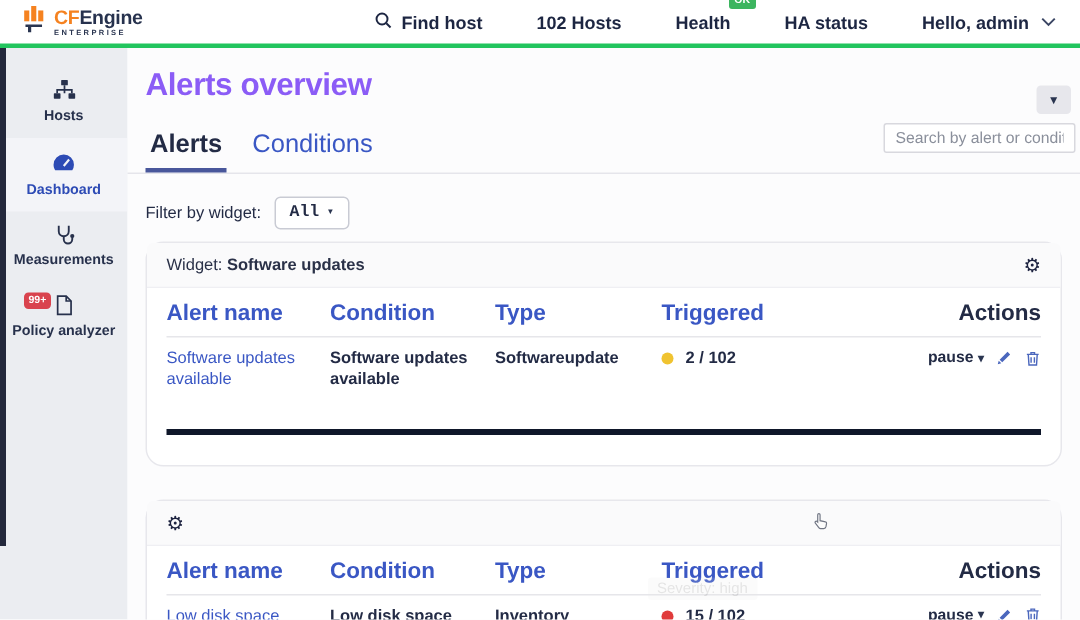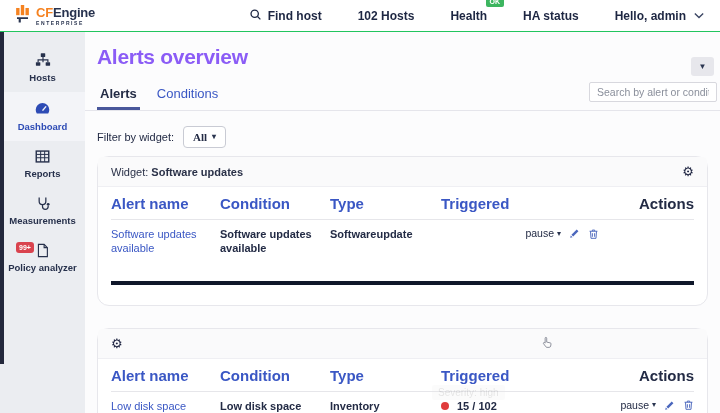--- a/index.html
+++ b/index.html
@@ -1,20 +1,20 @@
 <!DOCTYPE html>
 <html><head>
 <meta charset="utf-8">
 <style>
   *{margin:0;padding:0;box-sizing:border-box}
   html,body{width:720px;height:413px}
   body{font-family:"Liberation Sans",sans-serif;background:#fbfbfd;color:#1d2642;overflow:hidden;position:relative}
 
   
-  .topbar{height:32px;background:#fff;border-bottom:1px solid #22c55e;display:flex;justify-content:space-between;padding:0 16px 0 14px}
+  .topbar{height:32px;background:#fff;border-bottom:3px solid #22c55e;display:flex;justify-content:space-between;padding:0 16px 0 14px}
   .logo{display:flex;align-items:center;gap:5px}
   .logo-text{display:flex;flex-direction:column;line-height:1}
   .logo-line1{font-size:13px;font-weight:700;color:#27324e;letter-spacing:-.2px}
   .logo-line1 .cf{color:#f58220}
   .logo-sub{font-size:5px;font-weight:700;letter-spacing:1.6px;color:#2a3550;margin-top:2px}
   .top-nav{display:flex;align-items:center;gap:36px;font-size:12px;font-weight:700;color:#1d2642}
   .top-item{display:flex;align-items:center;gap:6px;cursor:pointer}
   .health{position:relative}
   .ok-badge{position:absolute;top:-12px;right:-17px;background:#3cb55f;color:#fff;font-size:7px;font-weight:700;padding:1px 4px 2px;border-radius:2px}
   .chev{color:#3a4563;display:inline-flex;margin-left:2px}
@@ -31,45 +31,45 @@
   .badge-99{position:absolute;left:-20px;top:-1px;background:#d9434e;color:#fff;font-size:7px;font-weight:700;padding:2px 3px;border-radius:3px;line-height:1}
 
   
   main{flex:1;position:relative;padding:0 12px;background:#fcfcfd}
   h1{font-size:21px;font-weight:800;color:#8b5cf6;margin-top:13px;letter-spacing:-.3px}
   .dd-btn{position:absolute;top:25px;right:6px;width:23px;height:19px;background:#e7e7ec;border:none;border-radius:3px;color:#23283c;font-size:10px;display:flex;align-items:center;justify-content:center;cursor:pointer}
   .search-input{position:absolute;top:50px;right:3px;width:128px;height:20px;border:1px solid #d8d8de;border-radius:2px;font-size:10.5px;padding:0 7px;color:#3a3f4c;background:#fff;font-family:"Liberation Sans",sans-serif}
   .search-input::placeholder{color:#8a8f9b}
 
   .tabs{display:flex;gap:14px;margin:12px -12px 0;padding:0 12px;border-bottom:1px solid #e5e5eb}
-  .tab{font-size:13px;padding:5px 3px 6px;color:#3a57c4;cursor:pointer;border-bottom:3px solid transparent}
+  .tab{font-size:17px;padding:5px 3px 6px;color:#3a57c4;cursor:pointer;border-bottom:3px solid transparent}
   .tab.active{color:#232b45;font-weight:700;border-bottom-color:#49579b}
 
   .filter-row{display:flex;align-items:center;gap:9px;margin-top:15px;font-size:11px;color:#232b45}
-  .filter-btn{background:#fff;border:1px solid #c9cbd4;border-radius:4px;padding:4px 9px;font-size:11px;font-weight:700;color:#232b45;display:flex;gap:5px;align-items:center;cursor:pointer;font-family:Liberation Serif, serif}
+  .filter-btn{background:#fff;border:1px solid #c9cbd4;border-radius:4px;padding:4px 9px;font-size:11px;font-weight:700;color:#232b45;display:flex;gap:5px;align-items:center;cursor:pointer;font-family:Liberation Mono, monospace}
   .caret{font-size:8px;line-height:1;color:#2a3550}
 
   
   .card{border:1px solid #e7e7ec;border-radius:12px;background:#fff;margin-top:8px}
   .card2{margin-top:22px}
   .card-head{display:flex;align-items:center;justify-content:space-between;padding:8px 13px;background:#fafafb;border-bottom:1px solid #efeff3;font-size:11px;color:#2a3148;position:relative;border-radius:4px 4px 0 0}
   .card-head b{font-weight:700}
   .gear{font-size:13px;color:#1d2340;cursor:pointer;line-height:1}
   .cursor-float{position:absolute;left:444px;top:7px;opacity:.85}
 
   .tbl{padding:0 13px}
   .thead,.trow{display:grid;grid-template-columns:106px 107px 108px 158px 1fr;column-gap:3px;align-items:start}
   .thead{font-size:15px;font-weight:600;color:#3a57c4;padding:8px 0 7px;border-bottom:1px solid #e6e6ea}
   .thead .th-actions{color:#232b45;font-weight:700;text-align:right}
   .trow{font-size:11px;font-weight:700;color:#232b45;padding:7px 0 25px;border-bottom:4px solid #0f172a;line-height:1.3}
   .cell-link{color:#3a57c4;font-weight:400;cursor:pointer}
   .cell-trig{display:flex;align-items:center;gap:8px}
   .dot{width:8px;height:8px;border-radius:50%;flex:0 0 8px}
   .cell-actions{display:flex;align-items:center;justify-content:flex-end;gap:8px}
-  .pause{font-size:10.5px;font-weight:400;color:#232b45;display:flex;align-items:center;gap:3px;cursor:pointer}
+  .pause{font-size:10.5px;font-weight:700;color:#232b45;display:flex;align-items:center;gap:3px;cursor:pointer}
   .act-icon{color:#4b67bd;display:inline-flex;cursor:pointer}
   .spacer1{height:20px}
   .spacer2{height:18px}
 
   .tooltip-ghost{position:absolute;left:347px;top:353px;font-size:10px;color:#555;background:#e9e9e9;padding:2px 6px;border-radius:2px;opacity:.15;pointer-events:none}
 </style>
 </head>
 <body>
 
 <header class="topbar">
@@ -139,29 +139,20 @@
     <div class="nav-item active">
       <span class="nav-icon">
         <svg viewBox="0 0 20 20" width="17" height="17">
             <path d="M10 3.5a8 8 0 0 0-8 8c0 1.6.5 3.1 1.3 4.3h13.4a8 8 0 0 0 1.3-4.3 8 8 0 0 0-8-8z" fill="currentColor"></path>
             <line x1="10" y1="12.5" x2="14.2" y2="7.5" stroke="#f3f4f8" stroke-width="1.7"></line>
           </svg>
       </span>
       <span>Dashboard</span>
     </div>
 
-    <div class="nav-item">
-      <span class="nav-icon">
-        <svg viewBox="0 0 18 18" width="15" height="15">
-            <rect x="1.5" y="2.5" width="15" height="13" fill="none" stroke="currentColor" stroke-width="1.7"></rect>
-            <path d="M1.5 6.5h15M1.5 10.5h15M6.8 2.5v13M11.6 2.5v13" stroke="currentColor" stroke-width="1.2"></path>
-          </svg>
-      </span>
-      <span>Reports</span>
-    </div>
 
     <div class="nav-item">
       <span class="nav-icon">
         <svg viewBox="0 0 18 18" width="15" height="15" fill="none" stroke="currentColor" stroke-width="1.5">
             <path d="M5 1.8v4.4a4 4 0 0 0 8 0V1.8"></path>
             <path d="M9 10v2.6a3.4 3.4 0 0 0 6.8 0v-1"></path>
             <circle cx="15.8" cy="10" r="1.7" fill="currentColor" stroke="none"></circle>
           </svg>
       </span>
       <span>Measurements</span>
@@ -210,20 +201,24 @@
           <span>Alert name</span>
           <span>Condition</span>
           <span>Type</span>
           <span>Triggered</span>
           <span class="th-actions">Actions</span>
         </div>
         <div class="trow">
           <span class="cell-link">Software updates available</span>
           <span>Software updates available</span>
           <span>Softwareupdate</span>
+          <span class="cell-trig">
+            <span class="dot" style="background-color: rgb(240, 195, 48);"></span>
+            <span>2 / 102</span>
+          </span>
           <span class="cell-actions">
             <span class="pause">
                 <span>pause</span>
                 <span class="caret">▾</span>
               </span>
             <span class="act-icon">
                 <svg viewBox="0 0 14 14" width="11" height="11" fill="currentColor">
                   <path d="M1.5 12.5l.8-3 2.2 2.2-3 .8zM3.1 8.7L9.8 2l2.2 2.2L5.3 10.9z"></path>
                 </svg>
               </span>

